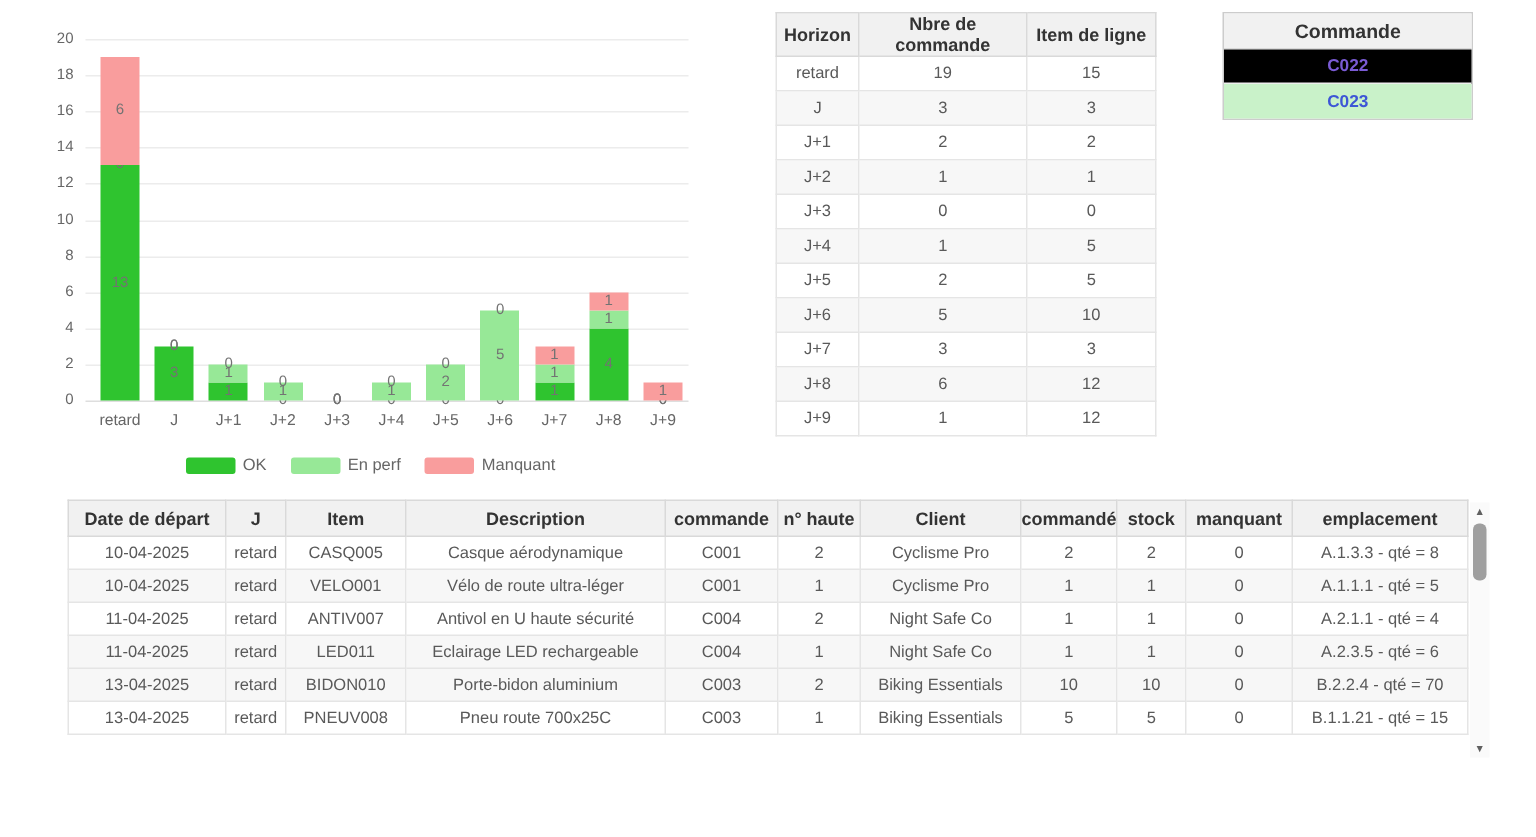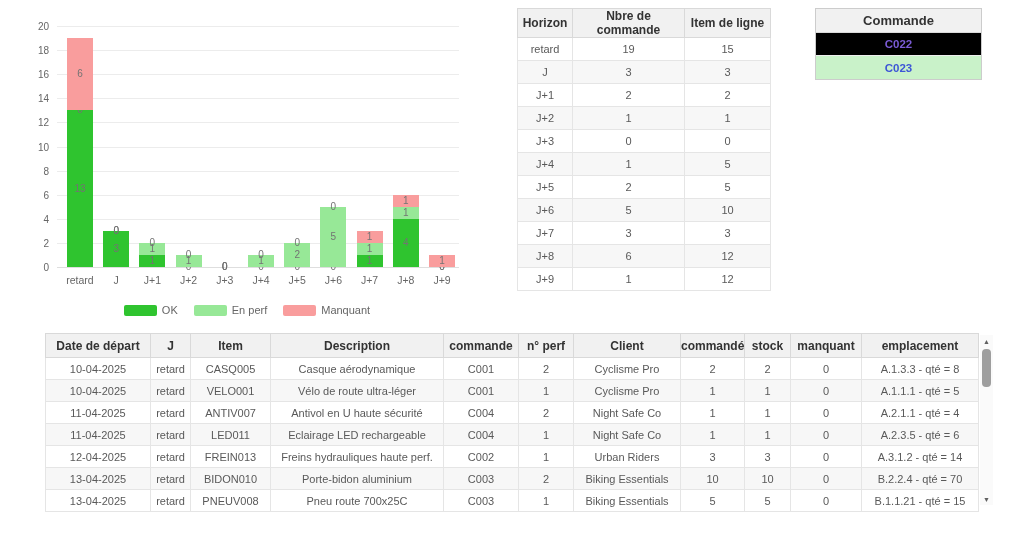--- a/index.html
+++ b/index.html
@@ -269,21 +269,21 @@
         <col style="width: 71px;">
         <col style="width: 117px;">
       </colgroup>
       <thead>
         <tr>
           <th>Date de départ</th>
           <th>J</th>
           <th>Item</th>
           <th>Description</th>
           <th>commande</th>
-          <th>n° perf</th>
+          <th>n° haute</th>
           <th>Client</th>
           <th>commandé</th>
           <th>stock</th>
           <th>manquant</th>
           <th>emplacement</th>
         </tr>
       </thead>
       <tbody>
         <tr>
           <td>10-04-2025</td>
@@ -330,33 +330,20 @@
           <td>LED011</td>
           <td>Eclairage LED rechargeable</td>
           <td>C004</td>
           <td>1</td>
           <td>Night Safe Co</td>
           <td>1</td>
           <td>1</td>
           <td>0</td>
           <td>A.2.3.5 - qté = 6</td>
         </tr>
-        <tr>
-          <td>12-04-2025</td>
-          <td>retard</td>
-          <td>FREIN013</td>
-          <td>Freins hydrauliques haute perf.</td>
-          <td>C002</td>
-          <td>1</td>
-          <td>Urban Riders</td>
-          <td>3</td>
-          <td>3</td>
-          <td>0</td>
-          <td>A.3.1.2 - qté = 14</td>
-        </tr>
         <tr class="even">
           <td>13-04-2025</td>
           <td>retard</td>
           <td>BIDON010</td>
           <td>Porte-bidon aluminium</td>
           <td>C003</td>
           <td>2</td>
           <td>Biking Essentials</td>
           <td>10</td>
           <td>10</td>

